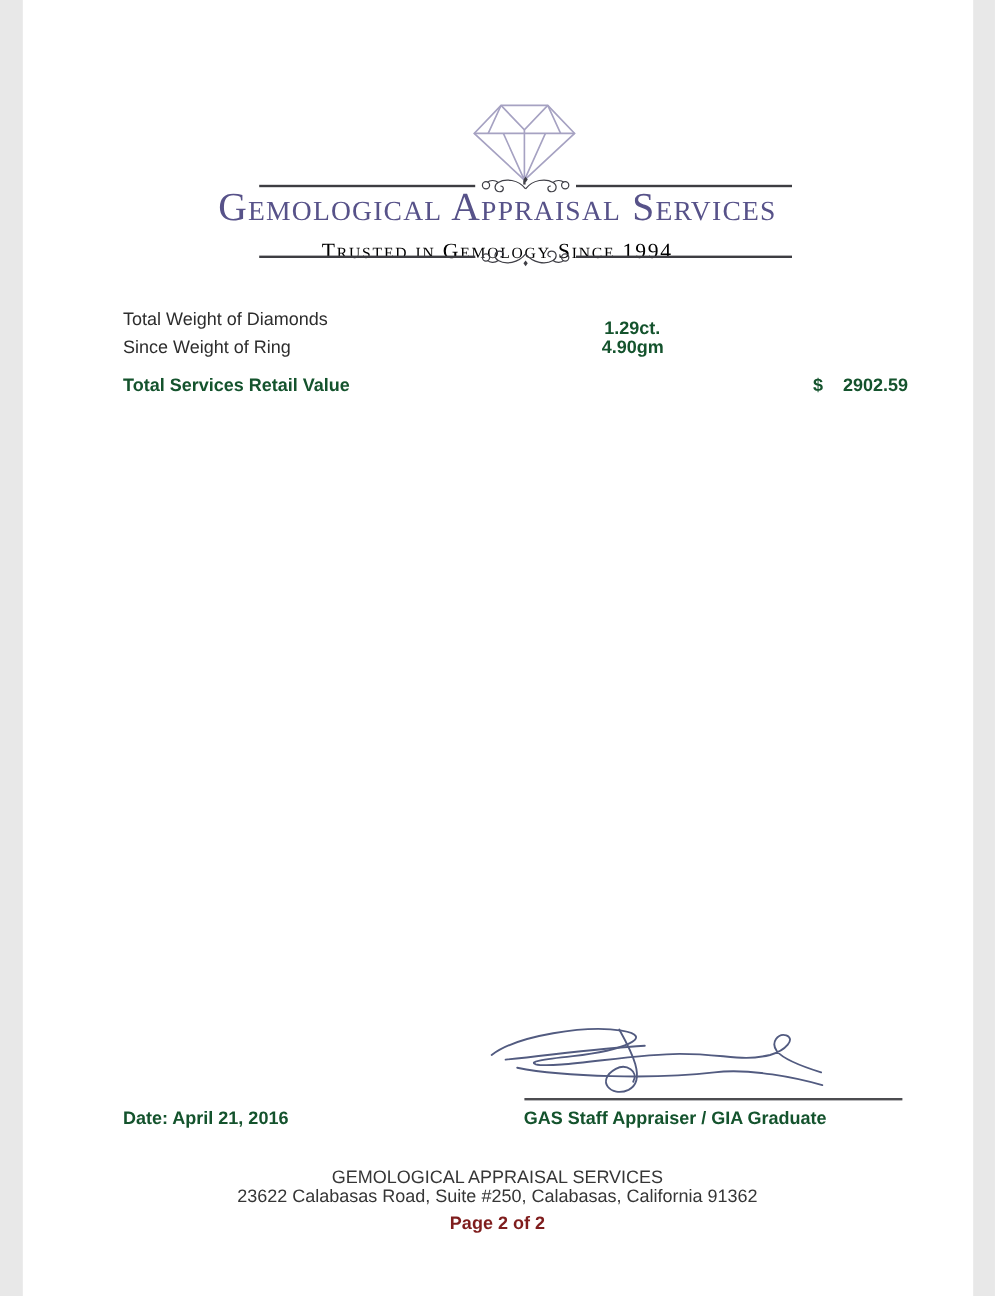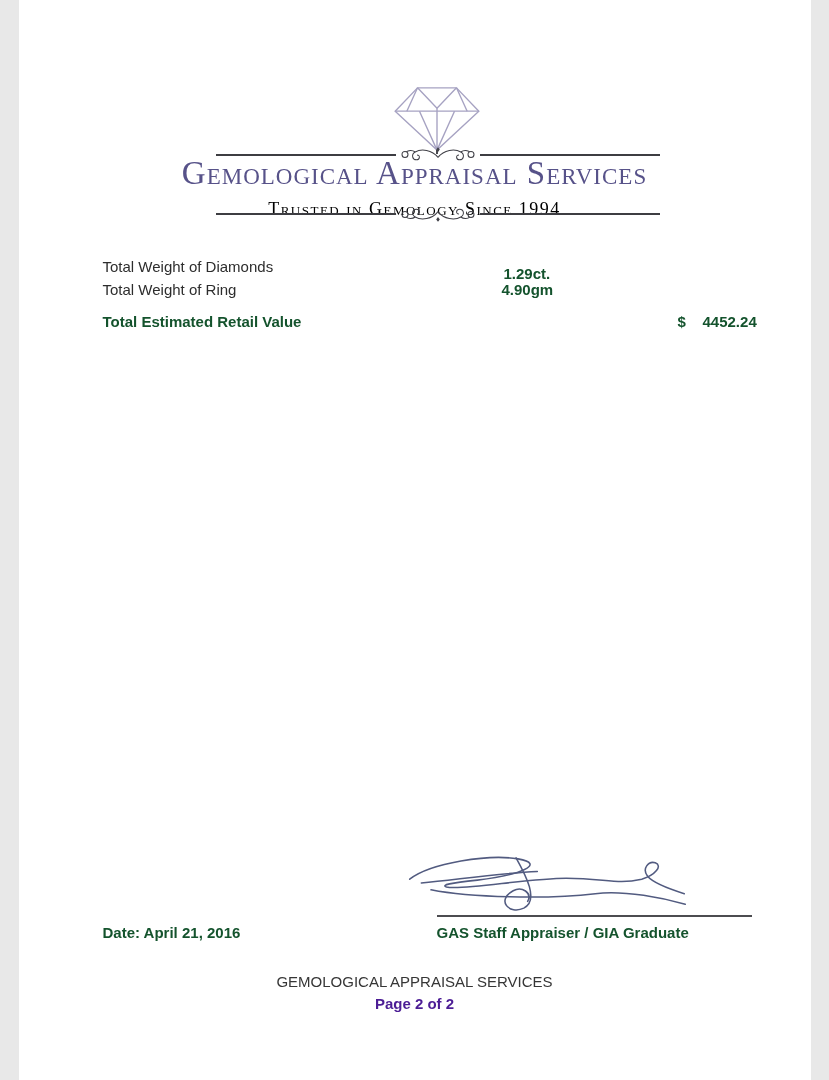--- a/index.html
+++ b/index.html
@@ -95,21 +95,21 @@
     left: 0;
     width: 100%;
     text-align: center;
     font-size: 15px;
     line-height: 16px;
     color: #363636;
   }
   .footer .page-indicator {
     margin-top: 6px;
     font-weight: bold;
-    color: #4c1d95;
+    color: #7f1d1d;
   }
 </style>
 </head>
 <body>
 
 <div class="page">
 
   <div class="diamond-wrap">
     <svg viewBox="0 0 102 74" width="102" height="72" fill="none" stroke="#a6a2c2" stroke-width="1.4">
       <path d="M31,6 L71,6 L94,30 L51,70 L8,30 Z"></path>
@@ -152,38 +152,39 @@
         <path d="M108,9 C113,5 120,6 123,9"></path>
       </g>
       <path d="M70,1 l3,4 -3,4 -3,-4 z" fill="#3f3f46"></path>
     </svg>
     <div class="rule"></div>
   </div>
 
   <div class="abs" style="left:84px; top:259px;">Total Weight of Diamonds</div>
   <div class="abs b" style="left:485px; top:266px;">1.29ct.</div>
 
-  <div class="abs" style="left:84px; top:282px;">Total Weight of Ring</div>
+  <div class="abs" style="left:84px; top:282px;">Since Weight of Ring</div>
   <div class="abs b" style="left:483px; top:282px;">4.90gm</div>
 
-  <div class="abs b" style="left:84px; top:314px;">Total Estimated Retail Value</div>
+  <div class="abs b" style="left:84px; top:314px;">Total Services Retail Value</div>
   <div class="abs b" style="left:659px; top:314px;">$</div>
-  <div class="abs b" style="left:684px; top:314px;">4452.24</div>
+  <div class="abs b" style="left:684px; top:314px;">2902.59</div>
 
   <div class="sig-wrap">
     <svg viewBox="0 0 300 70" width="290" height="68" fill="none" stroke="#525b80" stroke-width="1.6" stroke-linecap="round">
       <path d="M8,30 C30,13 90,4 120,9 C150,14 122,26 78,31 C50,34 40,36 46,38 C62,42 130,29 170,29 C210,29 222,36 248,30 C262,26 270,16 262,13 C255,11 248,19 254,27 C260,34 276,40 292,45"></path>
       <path d="M30,41 C70,49 150,51 200,45 C230,41 272,50 293,56"></path>
       <path d="M118,8 C128,26 142,52 126,60 C111,67 97,52 115,42 C124,37 135,44 130,53"></path>
       <path d="M20,34 C60,30 100,24 140,22"></path>
     </svg>
   </div>
   <div class="sig-line"></div>
 
   <div class="abs b" style="left:84px; top:925px;">Date: April 21, 2016</div>
   <div class="abs b" style="left:418px; top:925px;text-align:center;">GAS Staff Appraiser / GIA Graduate</div>
 
   <div class="footer">
     <div>GEMOLOGICAL APPRAISAL SERVICES</div>
+    <div>23622 Calabasas Road, Suite #250, Calabasas, California 91362</div>
     <div class="page-indicator">Page 2 of 2</div>
   </div>
 
 </div>
 
 </body></html>

